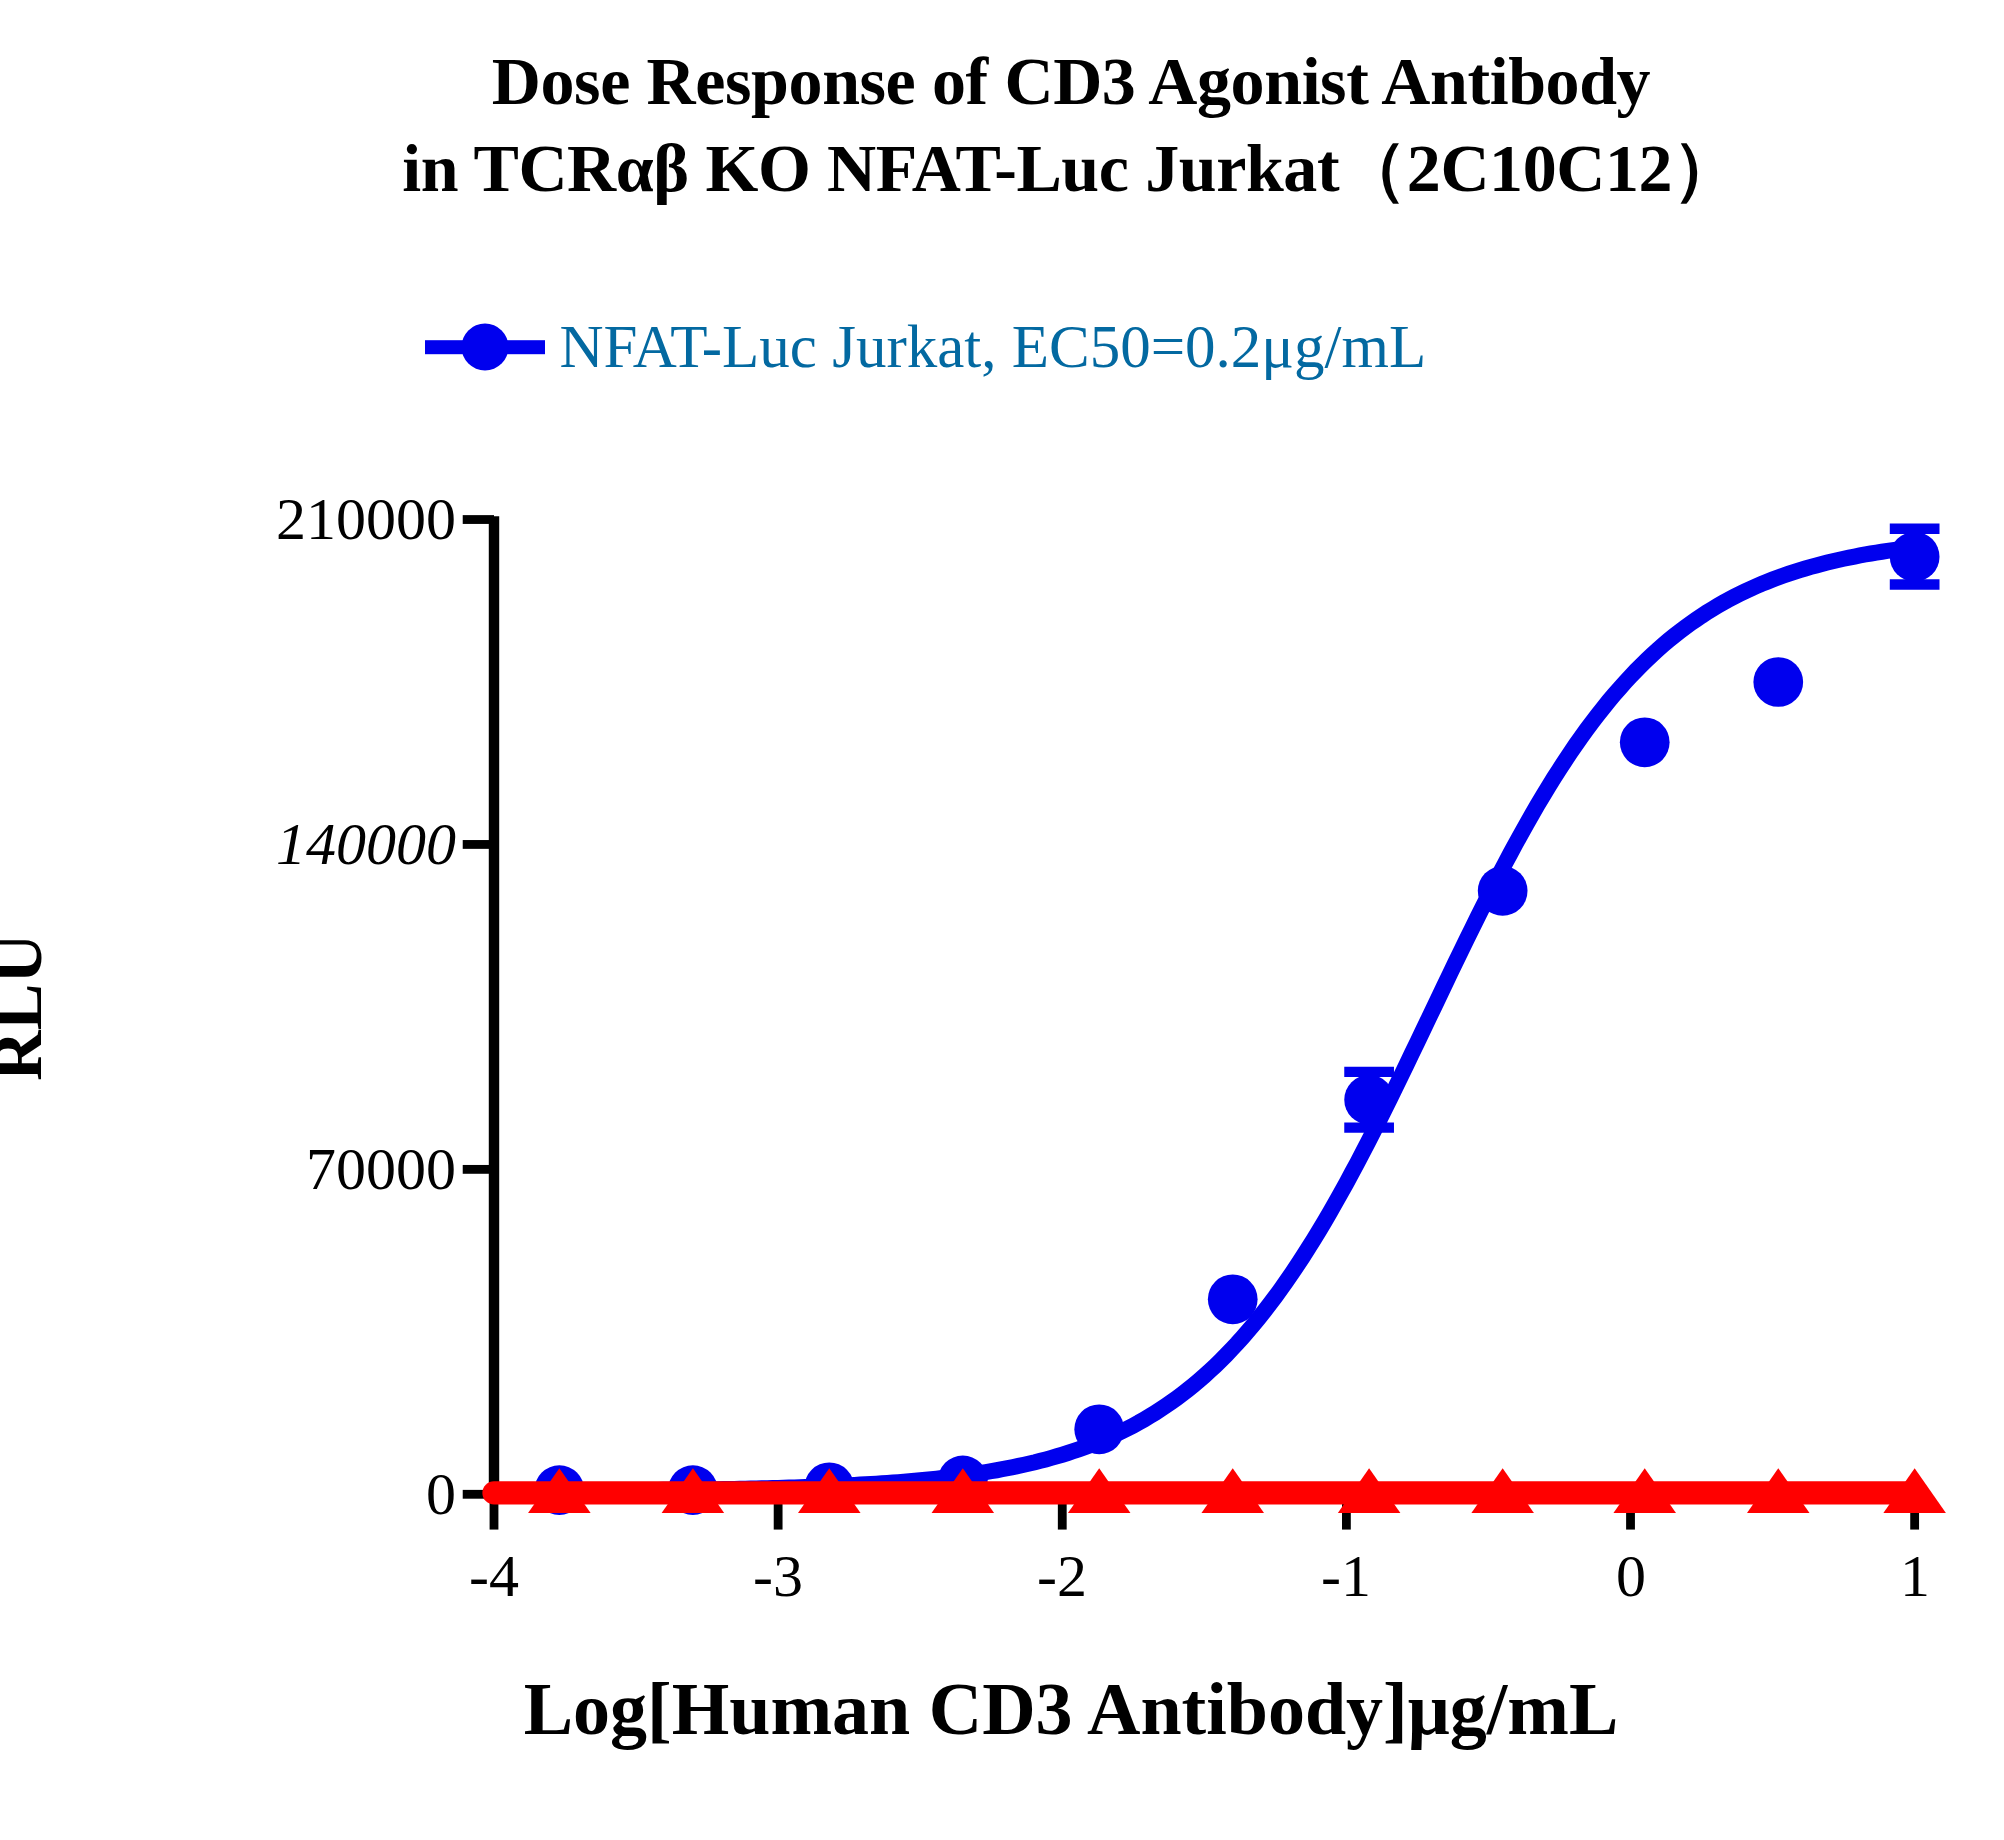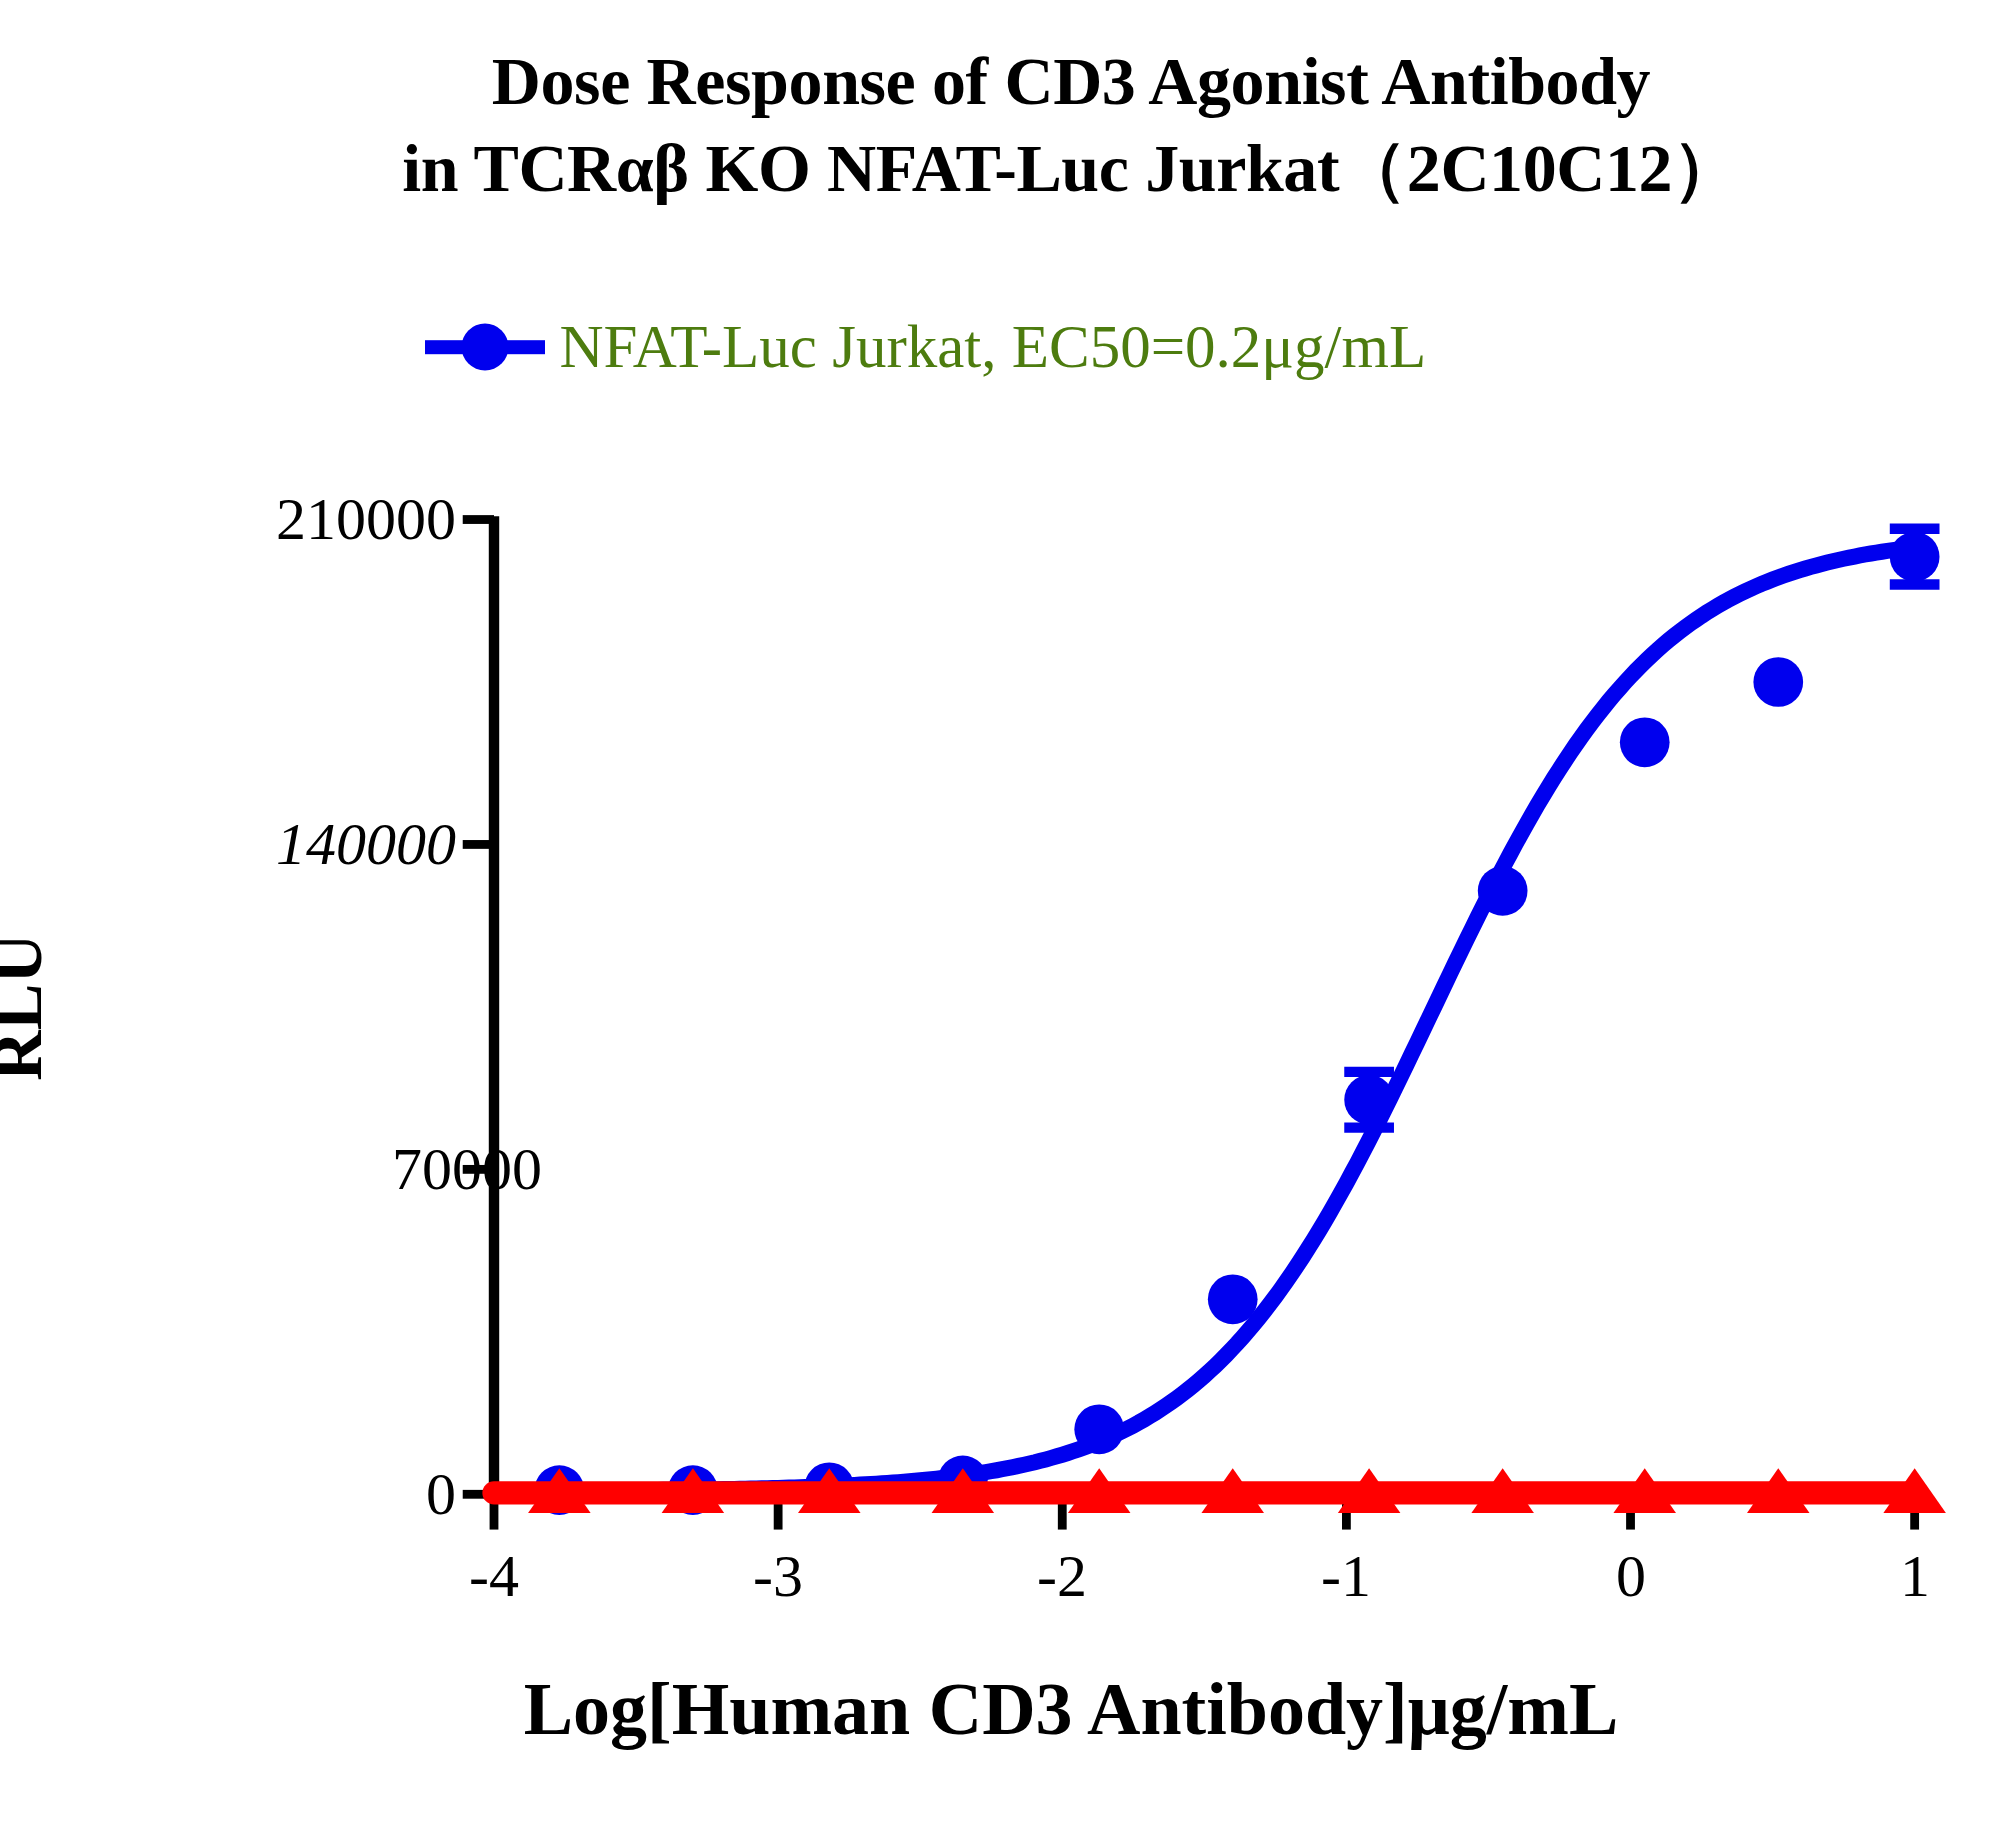--- a/index.html
+++ b/index.html
@@ -17,21 +17,21 @@
   .legend-row{display:flex;align-items:center;height:76px;}
   .legend-key{width:120px;height:48px;position:relative;flex:0 0 120px;}
   .lk-line{position:absolute;left:0;top:50%;transform:translateY(-50%);width:120px;height:13.6px;}
   .lk-line.blue{background:#0000ee;}
   .lk-line.red{background:#ff0000;}
   .lk-circle{position:absolute;left:50%;top:50%;transform:translate(-50%,-50%);
     width:47px;height:47px;border-radius:50%;background:#0000ee;}
   .lk-tri{position:absolute;left:50%;top:50%;transform:translate(-50%,-50%);
     width:0;height:0;border-left:29px solid transparent;border-right:29px solid transparent;
     border-bottom:48px solid #ff0000;}
-  .legend-label{font-size:61px;color:#4d7c0f;white-space:nowrap;padding-left:14.4px;}
+  .legend-label{font-size:61px;color:#0369a1;white-space:nowrap;padding-left:14.4px;}
 
   svg#plot{position:absolute;left:0;top:0;}
 
   .ytick-label{position:absolute;font-size:60px;color:#000;text-align:right;
     transform:translateY(-50%);white-space:nowrap;}
   .xtick-label{position:absolute;font-size:60px;color:#000;text-align:center;
     transform:translateX(-50%);white-space:nowrap;}
 
   .ylabel{position:absolute;font-weight:bold;font-size:70px;color:#000;
     transform-origin:center center;white-space:nowrap;}
@@ -102,21 +102,21 @@
         <polygon points="3414.488,3660.927142857143 3336.488,3772.927142857143 3492.488,3772.927142857143" fill="#ff0000"></polygon>
         <polygon points="3747.5299999999997,3660.927142857143 3669.5299999999997,3772.927142857143 3825.5299999999997,3772.927142857143" fill="#ff0000"></polygon>
         <polygon points="4101.83,3660.927142857143 4023.83,3772.927142857143 4179.83,3772.927142857143" fill="#ff0000"></polygon>
         <polygon points="4434.871999999999,3660.927142857143 4356.871999999999,3772.927142857143 4512.871999999999,3772.927142857143" fill="#ff0000"></polygon>
         <polygon points="4775,3660.927142857143 4697,3772.927142857143 4853,3772.927142857143" fill="#ff0000"></polygon>
       </g>
   </svg>
 
   <div id="ytick-labels">
       <div class="ytick-label" style="top: 1494px; right: 1686px;">0</div>
-      <div class="ytick-label" style="top: 1169px; right: 1600px;">70000</div>
+      <div class="ytick-label" style="top: 1169px; right: 1686px;">70000</div>
       <div class="ytick-label" style="top: 844px; right: 1686px; font-style: italic;">140000</div>
       <div class="ytick-label" style="top: 519px; right: 1686px; margin-left: 23px;">210000</div>
     </div>
   <div id="xtick-labels">
       <div class="xtick-label" style="left: 494px; top: 1542px;">-4</div>
       <div class="xtick-label" style="left: 778px; top: 1542px;">-3</div>
       <div class="xtick-label" style="left: 1062px; top: 1542px;">-2</div>
       <div class="xtick-label" style="left: 1346px; top: 1542px;">-1</div>
       <div class="xtick-label" style="left: 1631px; top: 1542px;">0</div>
       <div class="xtick-label" style="left: 1915px; top: 1542px;">1</div>

